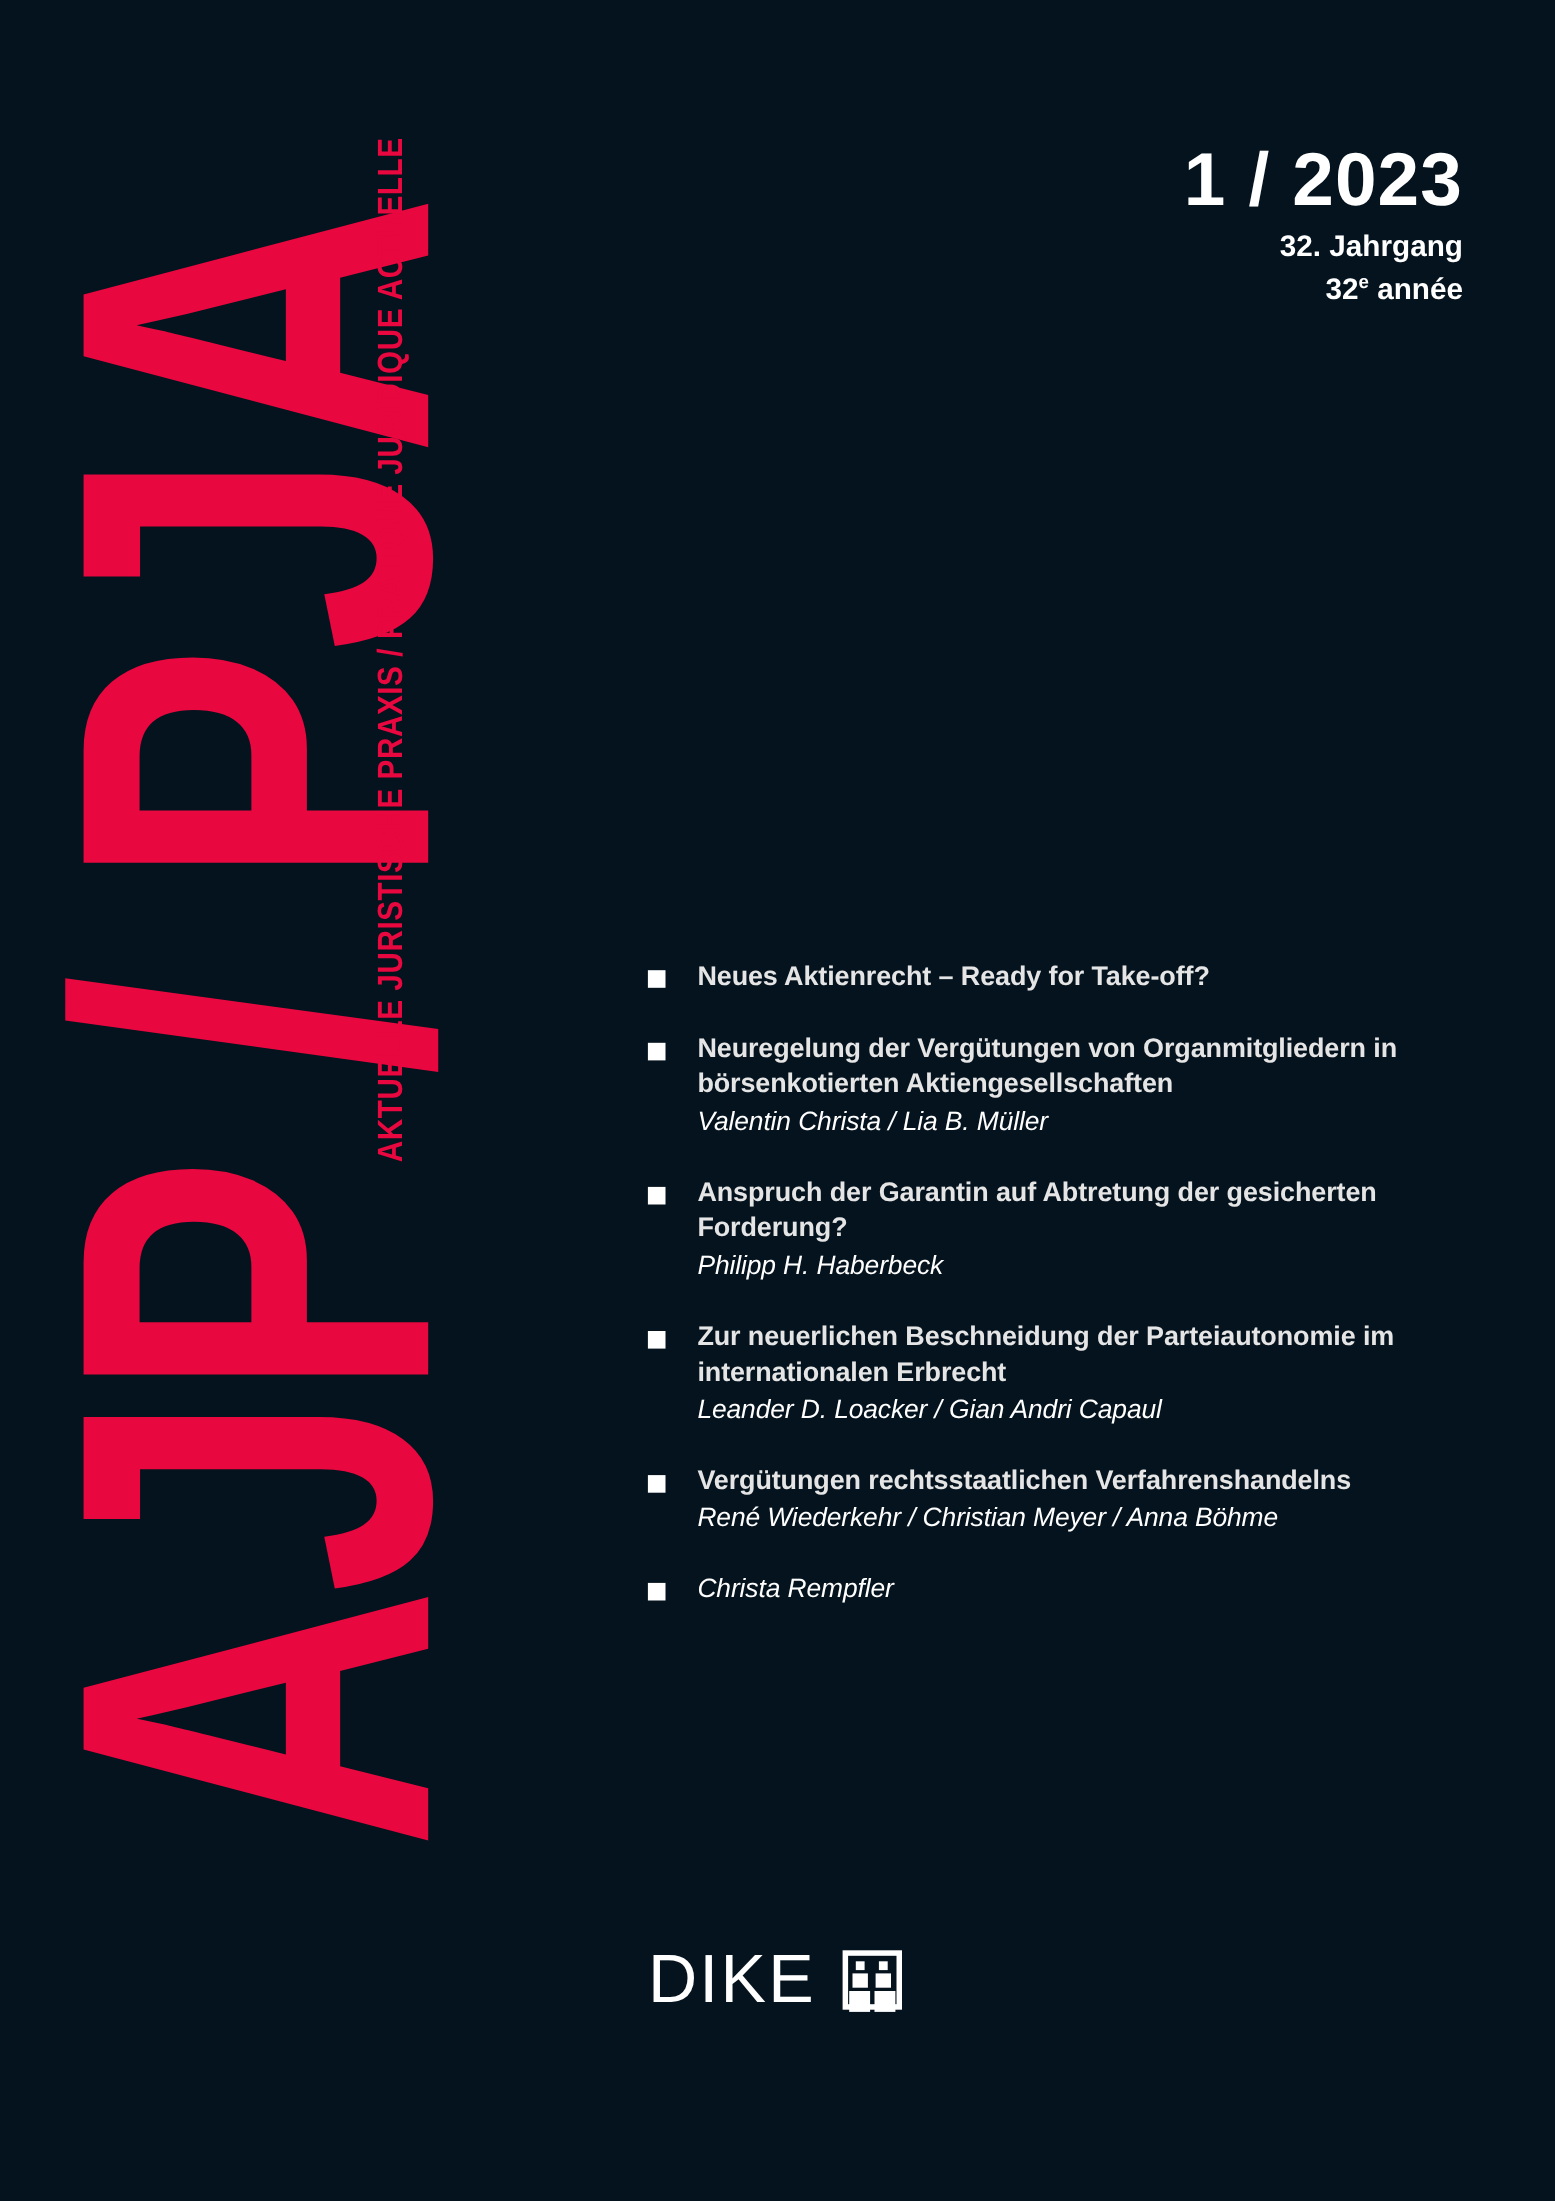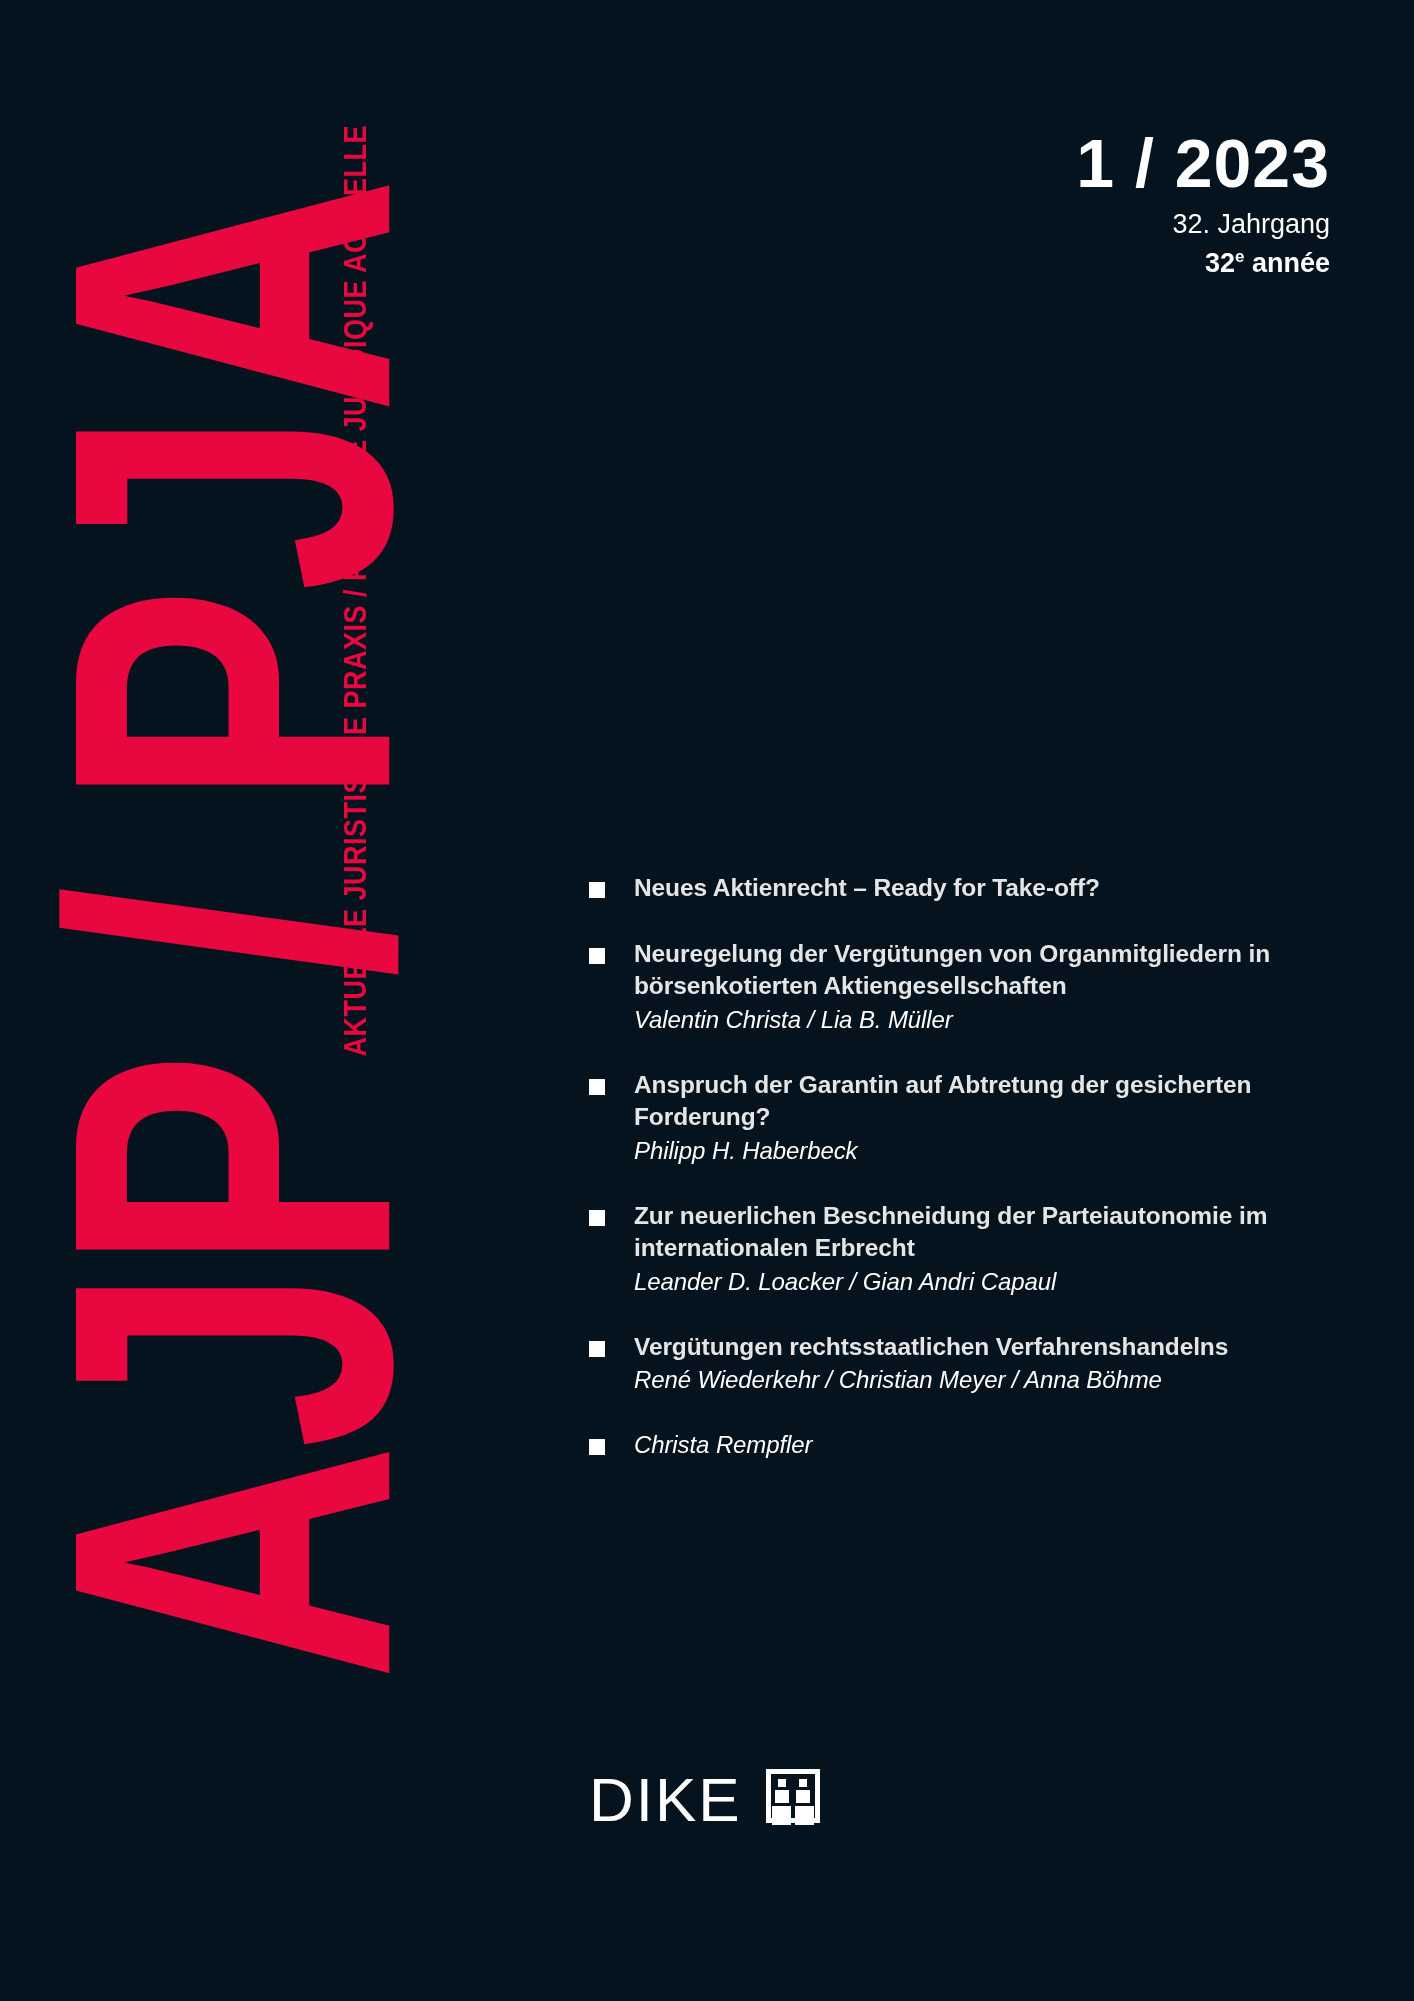--- a/index.html
+++ b/index.html
@@ -91,21 +91,21 @@
     color:#ffffff;
   }
   .issue-number {
     font-size:68px;
     font-weight:700;
     letter-spacing:1px;
     line-height:1.05;
   }
   .issue-volume {
     font-size:27px;
-    font-weight:400;
+    font-weight:700;
     line-height:1.42;
     margin-top:6px;
   }
   .issue-volume-fr {
     font-size:27px;
     font-weight:700;
     line-height:1.42;
   }
   .issue-volume-fr sup {
     font-size:17px;
@@ -153,20 +153,21 @@
     letter-spacing:-0.1px;
     margin-top:1px;
   }
 
   
   .publisher {
     position:absolute;
     left:589px;
     top:1769px;
     display:flex;
+    align-items:center;
     gap:24px;
   }
   .publisher-name {
     color:#ffffff;
     font-family:"Liberation Sans", sans-serif;
     font-size:62px;
     font-weight:400;
     letter-spacing:2px;
     line-height:1;
   }

